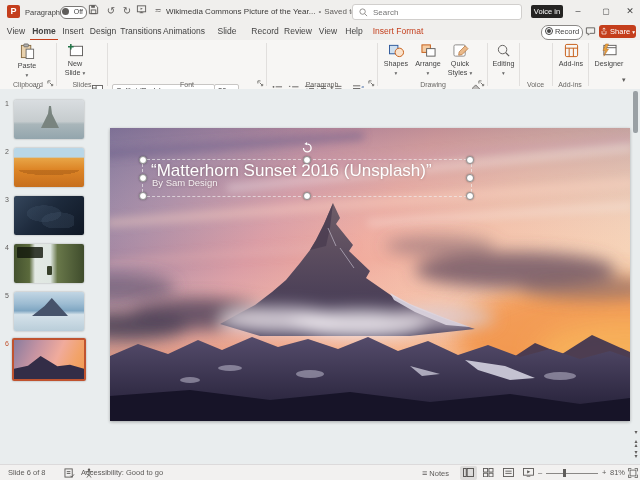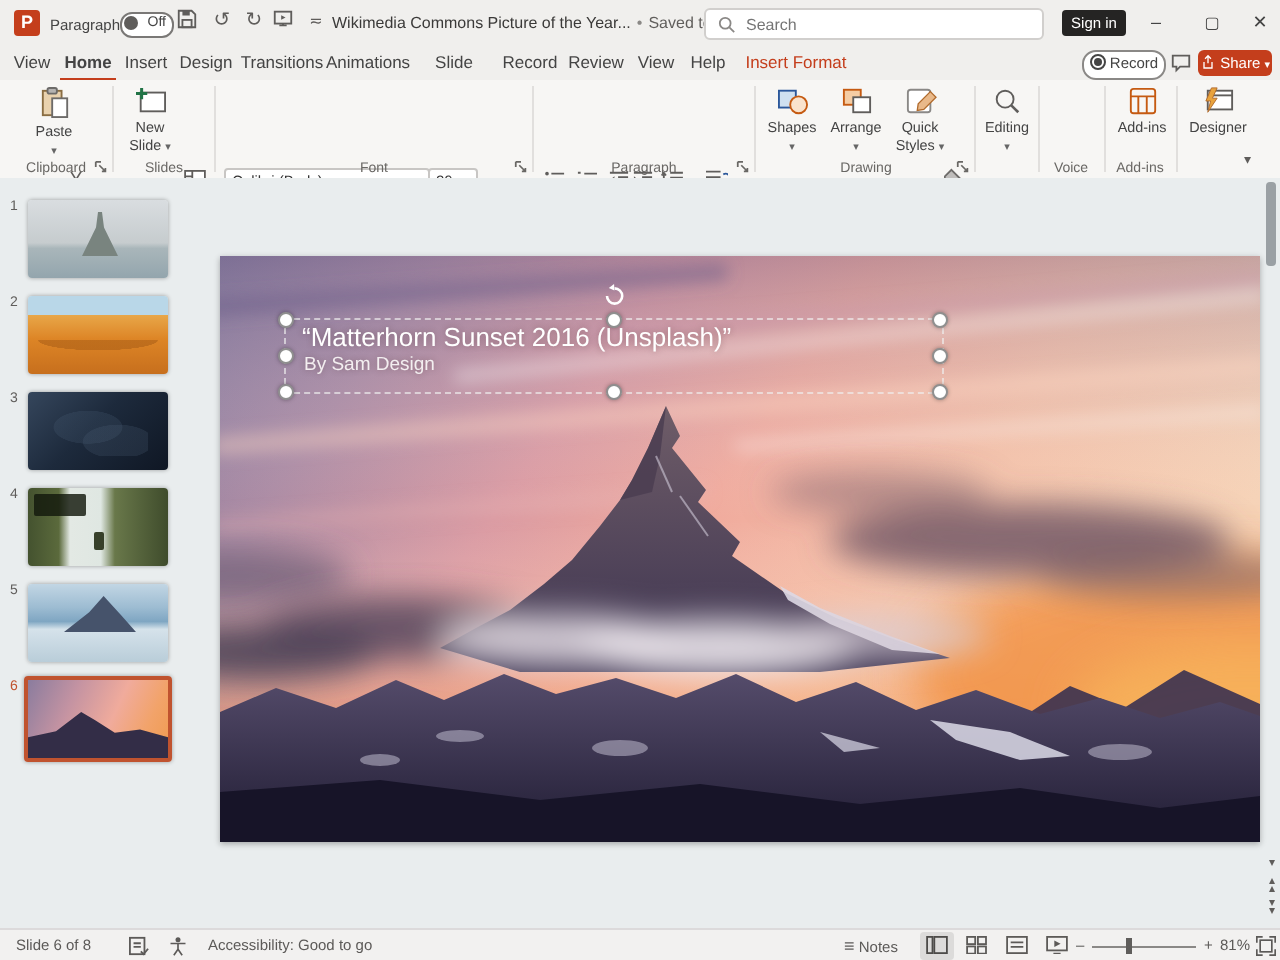--- a/index.html
+++ b/index.html
@@ -69,21 +69,21 @@
   .t5{background:linear-gradient(180deg,#c2d6e4 0%,#9dbcd2 30%,#7fa6c2 48%,#d5e2ea 58%,#b9cdd9 100%);}
   .t5::after{content:"";position:absolute;left:18px;top:6px;width:36px;height:18px;background:#46536b;
              clip-path:polygon(55% 0,80% 55%,100% 100%,0 100%,35% 45%);}
   .t6{background:linear-gradient(115deg,#8a7c9e 0%,#c493a2 30%,#f0ab9c 58%,#f2a36a 80%,#ef9a4e 100%);}
   .t6::after{content:"";position:absolute;left:0;top:16px;width:70px;height:23px;background:#332d47;
              clip-path:polygon(38% 0,48% 18%,62% 45%,80% 38%,100% 55%,100% 100%,0 100%,0 55%,20% 42%);}
   .thumb.sel{border:2px solid #c0532f;left:12px;width:70px;height:39px;}
   
   .canvas{position:absolute;left:110px;top:128px;width:520px;height:293px;box-shadow:0 1px 3px rgba(0,0,0,.3);background:#fff;}
   .tbox{position:absolute;left:32px;top:31px;width:328px;height:36px;border:1px dashed rgba(240,240,240,.65);}
-  .tbox-title{position:absolute;left:8px;top:1px;font-size:13px;color:#fff;white-space:nowrap;text-shadow:0 0 3px rgba(60,30,30,.35);}
+  .tbox-title{position:absolute;left:8px;top:1px;font-size:17px;color:#fff;white-space:nowrap;text-shadow:0 0 3px rgba(60,30,30,.35);}
   .tbox-by{position:absolute;left:9px;top:17px;font-size:9.5px;color:#f3eef0;text-shadow:0 0 3px rgba(60,30,30,.35);}
   .h{position:absolute;width:6px;height:6px;border-radius:50%;background:#fff;border:1px solid #8f8f8f;box-shadow:0 0 2px rgba(0,0,0,.35);}
   
   .sb-thumb{position:absolute;left:633px;top:91px;width:5px;height:42px;background:#9aa0a4;border-radius:2px;}
   .sb-ctl{position:absolute;left:632px;width:8px;height:9px;color:#5f5d5b;text-align:center;font-size:6px;line-height:9px;}
   
   .statusbar{position:absolute;left:0;top:464px;width:640px;height:16px;background:#f2f1f0;border-top:1px solid #dcdadb;
              font-size:7.5px;color:#5c5a58;}
   .sb-item{position:absolute;top:0;height:16px;line-height:16px;}
   .viewbtn{position:absolute;top:1px;width:17px;height:14px;text-align:center;line-height:14px;}
@@ -125,21 +125,21 @@
       <span>Wikimedia Commons Picture of the Year...</span><span class="sep">•</span><span class="saved">Saved to this PC</span>
       <span class="saved" style="font-size:6px">▾</span>
     </div>
     <div class="searchbox">
       <svg width="9" height="9" viewBox="0 0 10 10" style="position:absolute;left:6px;top:3px">
           <circle cx="4" cy="4" r="3" fill="none" stroke="#8a8886"></circle>
           <path d="M6.3 6.3L9 9" stroke="#8a8886"></path>
         </svg>
       <input placeholder="Search" style="">
     </div>
-    <div class="signin">Sign in</div>
+    <div class="signin">Voice in</div>
     <div class="winbtn" style="left:570px"><span>–</span></div>
     <div class="winbtn" style="left:598px;font-size:8px"><span>▢</span></div>
     <div class="winbtn" style="left:622px"><span>✕</span></div>
   </div>
 
   <div class="tabrow">
     <div class="tab" style="left:6px;width:20px">View</div>
     <div class="tab active" style="left:30px;width:28px">Home</div>
     <div class="tab" style="left:60px;width:26px">Insert</div>
     <div class="tab" style="left:88px;width:30px">Design</div>
@@ -547,21 +547,21 @@
           <path d="M3 4h4M3 6h4" stroke="#5c5a58"></path>
           <path d="M7 8.5l1.5 1.5L11 7" fill="none" stroke="#5c5a58"></path>
         </svg>
     </div>
     <div class="sb-item" style="left:84px;top:3px">
       <svg width="10" height="10" viewBox="0 0 12 12">
           <circle cx="6" cy="2.2" r="1.5" fill="#5c5a58"></circle>
           <path d="M1.5 4.5h9M6 4.5v3.5M6 8l-2.5 3.5M6 8l2.5 3.5" fill="none" stroke="#5c5a58"></path>
         </svg>
     </div>
-    <div class="sb-item" style="left:104px">Accessibility: Good to go</div>
+    <div class="sb-item" style="left:81px">Accessibility: Good to go</div>
     <div class="sb-item" style="left:422px">
       <span style="font-size:9px">≡</span>
       <span>Notes</span>
     </div>
     <div class="viewbtn sel" style="left:460px">
       <svg width="11" height="9" viewBox="0 0 12 10" style="margin:2px auto 0">
           <rect x=".5" y=".5" width="3" height="9" fill="none" stroke="#4d4b49"></rect>
           <rect x="4.5" y=".5" width="7" height="9" fill="none" stroke="#4d4b49"></rect>
         </svg>
     </div>

